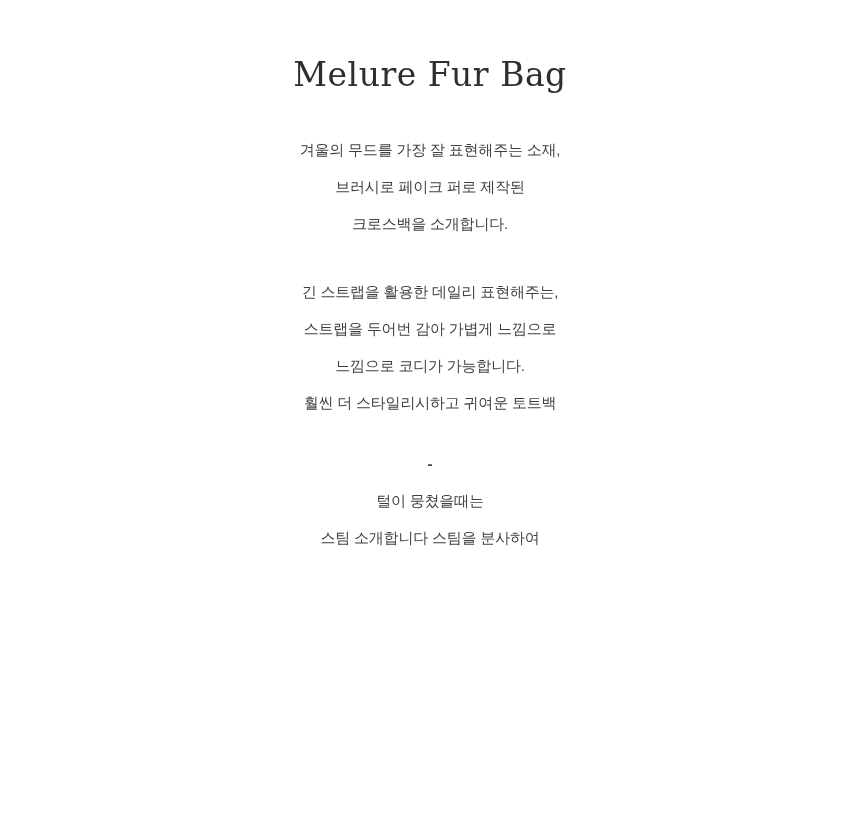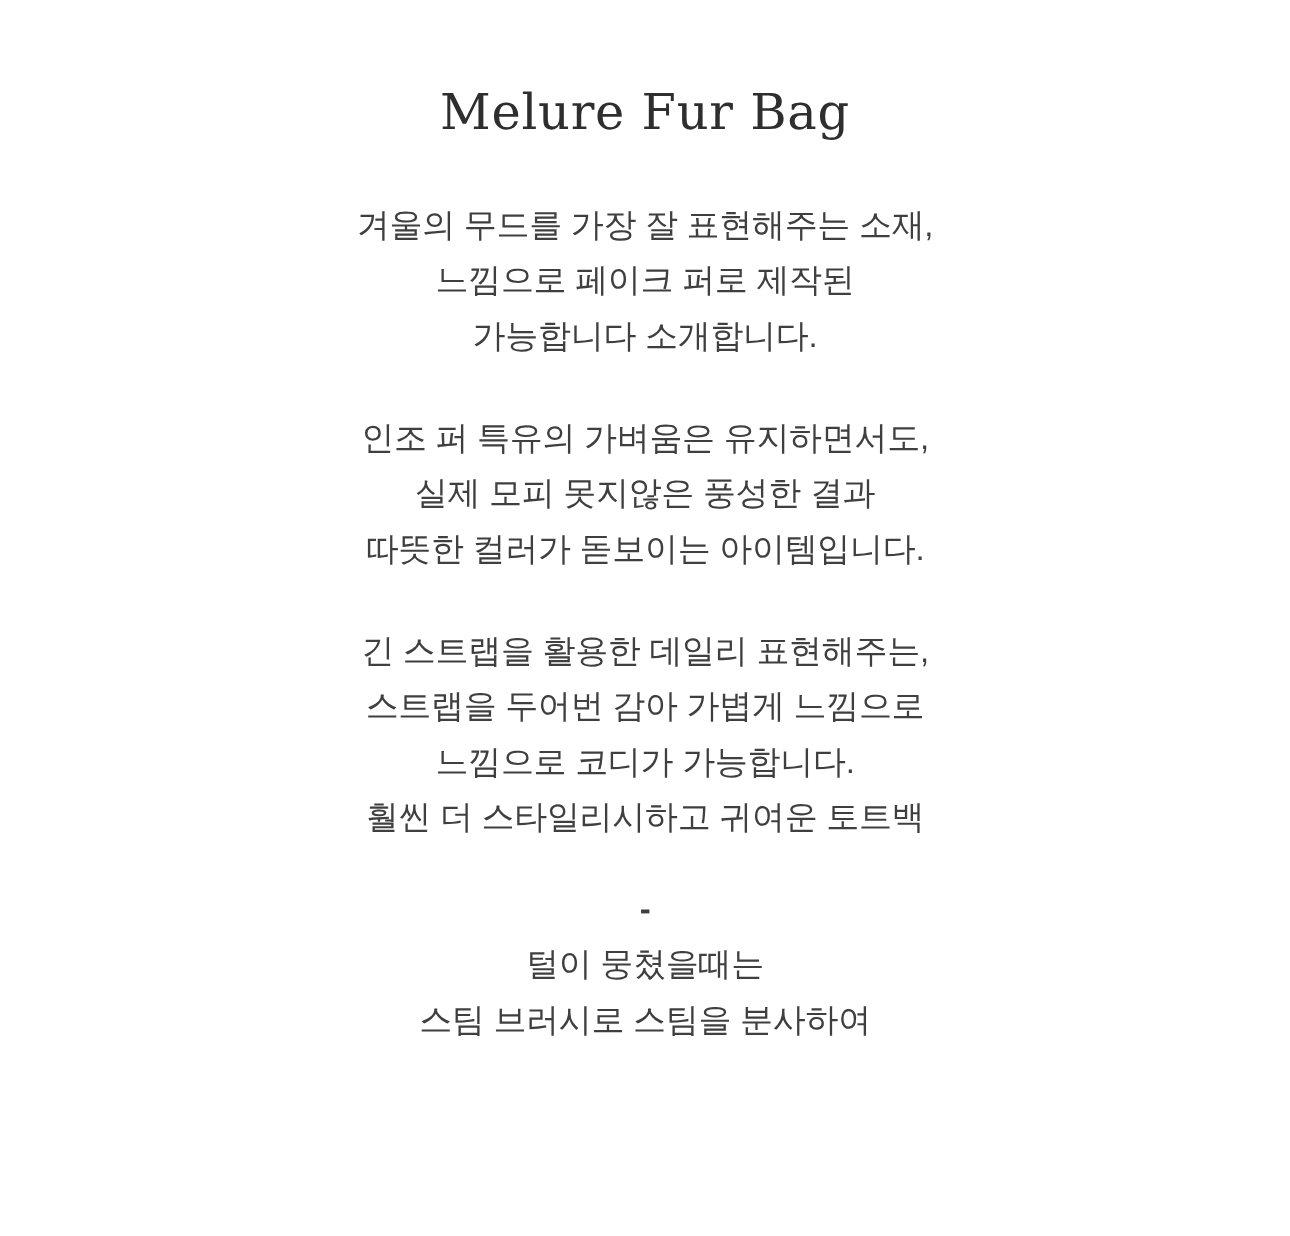--- a/index.html
+++ b/index.html
@@ -22,21 +22,21 @@
     font-weight: 400;
     font-size: 33px;
     line-height: 46px;
     letter-spacing: 0.5px;
     color: #2e2e2e;
   }
   .para {
     margin: 0;
     margin-top: 31px;
     font-family: "Liberation Sans", "DejaVu Sans", sans-serif;
-    font-size: 22px;
+    font-size: 15px;
     line-height: 37px;
     font-weight: 400;
     color: #3f3f3f;
     letter-spacing: -0.2px;
   }
   .para.first {
     margin-top: 33px;
   }
   .para.care {
     margin-top: 24px;
@@ -50,36 +50,31 @@
 </style>
 </head>
 <body>
 
 <div class="page">
 
   <h1 class="title">Melure Fur Bag</h1>
 
   <p class="para first">
     <span class="line">겨울의 무드를 가장 잘 표현해주는 소재,</span>
-    <span class="line">느낌으로 페이크 퍼로 제작된</span>
-    <span class="line">가능합니다 소개합니다.</span>
+    <span class="line">브러시로 페이크 퍼로 제작된</span>
+    <span class="line">크로스백을 소개합니다.</span>
   </p>
 
-  <p class="para">
-    <span class="line">인조 퍼 특유의 가벼움은 유지하면서도,</span>
-    <span class="line">실제 모피 못지않은 풍성한 결과</span>
-    <span class="line">따뜻한 컬러가 돋보이는 아이템입니다.</span>
-  </p>
 
   <p class="para">
     <span class="line">긴 스트랩을 활용한 데일리 표현해주는,</span>
     <span class="line">스트랩을 두어번 감아 가볍게 느낌으로</span>
     <span class="line">느낌으로 코디가 가능합니다.</span>
     <span class="line">훨씬 더 스타일리시하고 귀여운 토트백</span>
   </p>
 
   <p class="para care">
     <span class="separator">-</span>
     <span class="line">털이 뭉쳤을때는</span>
-    <span class="line">스팀 브러시로 스팀을 분사하여</span>
+    <span class="line">스팀 소개합니다 스팀을 분사하여</span>
   </p>
 
 </div>
 
 </body></html>

